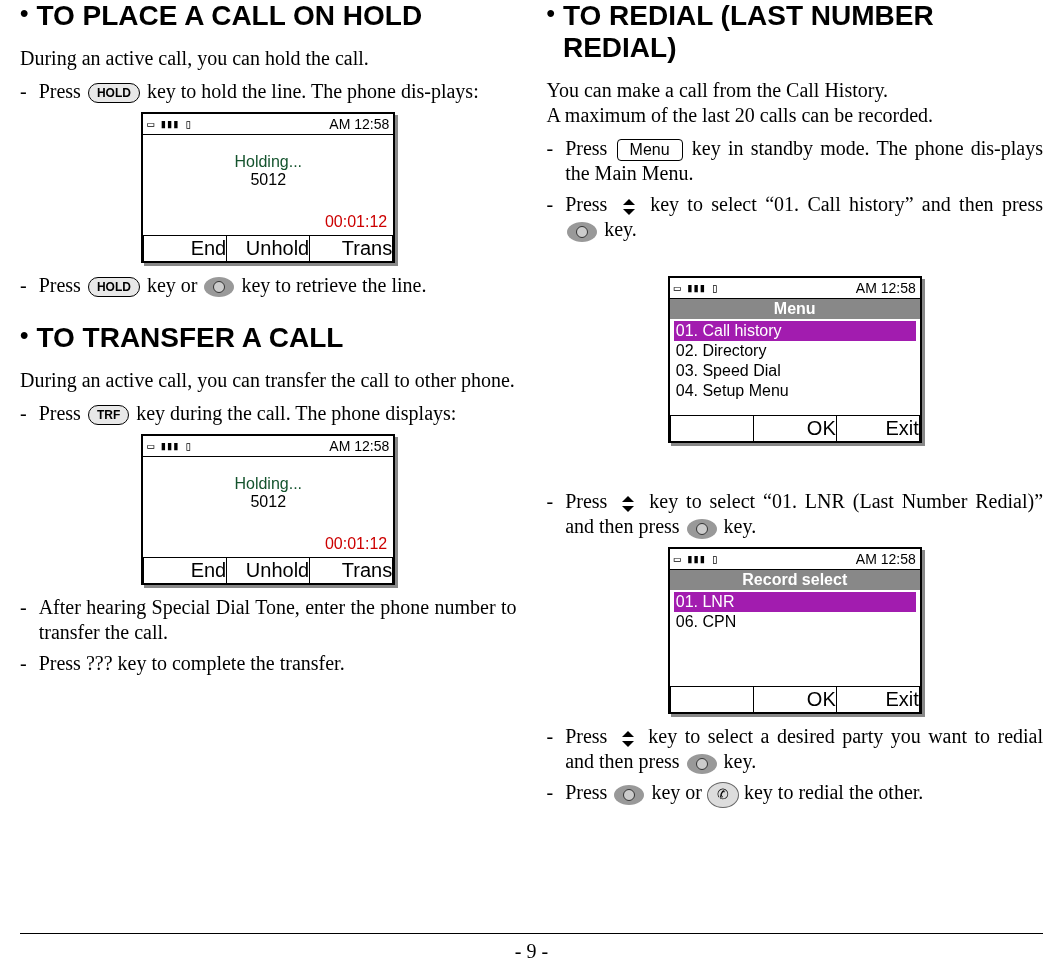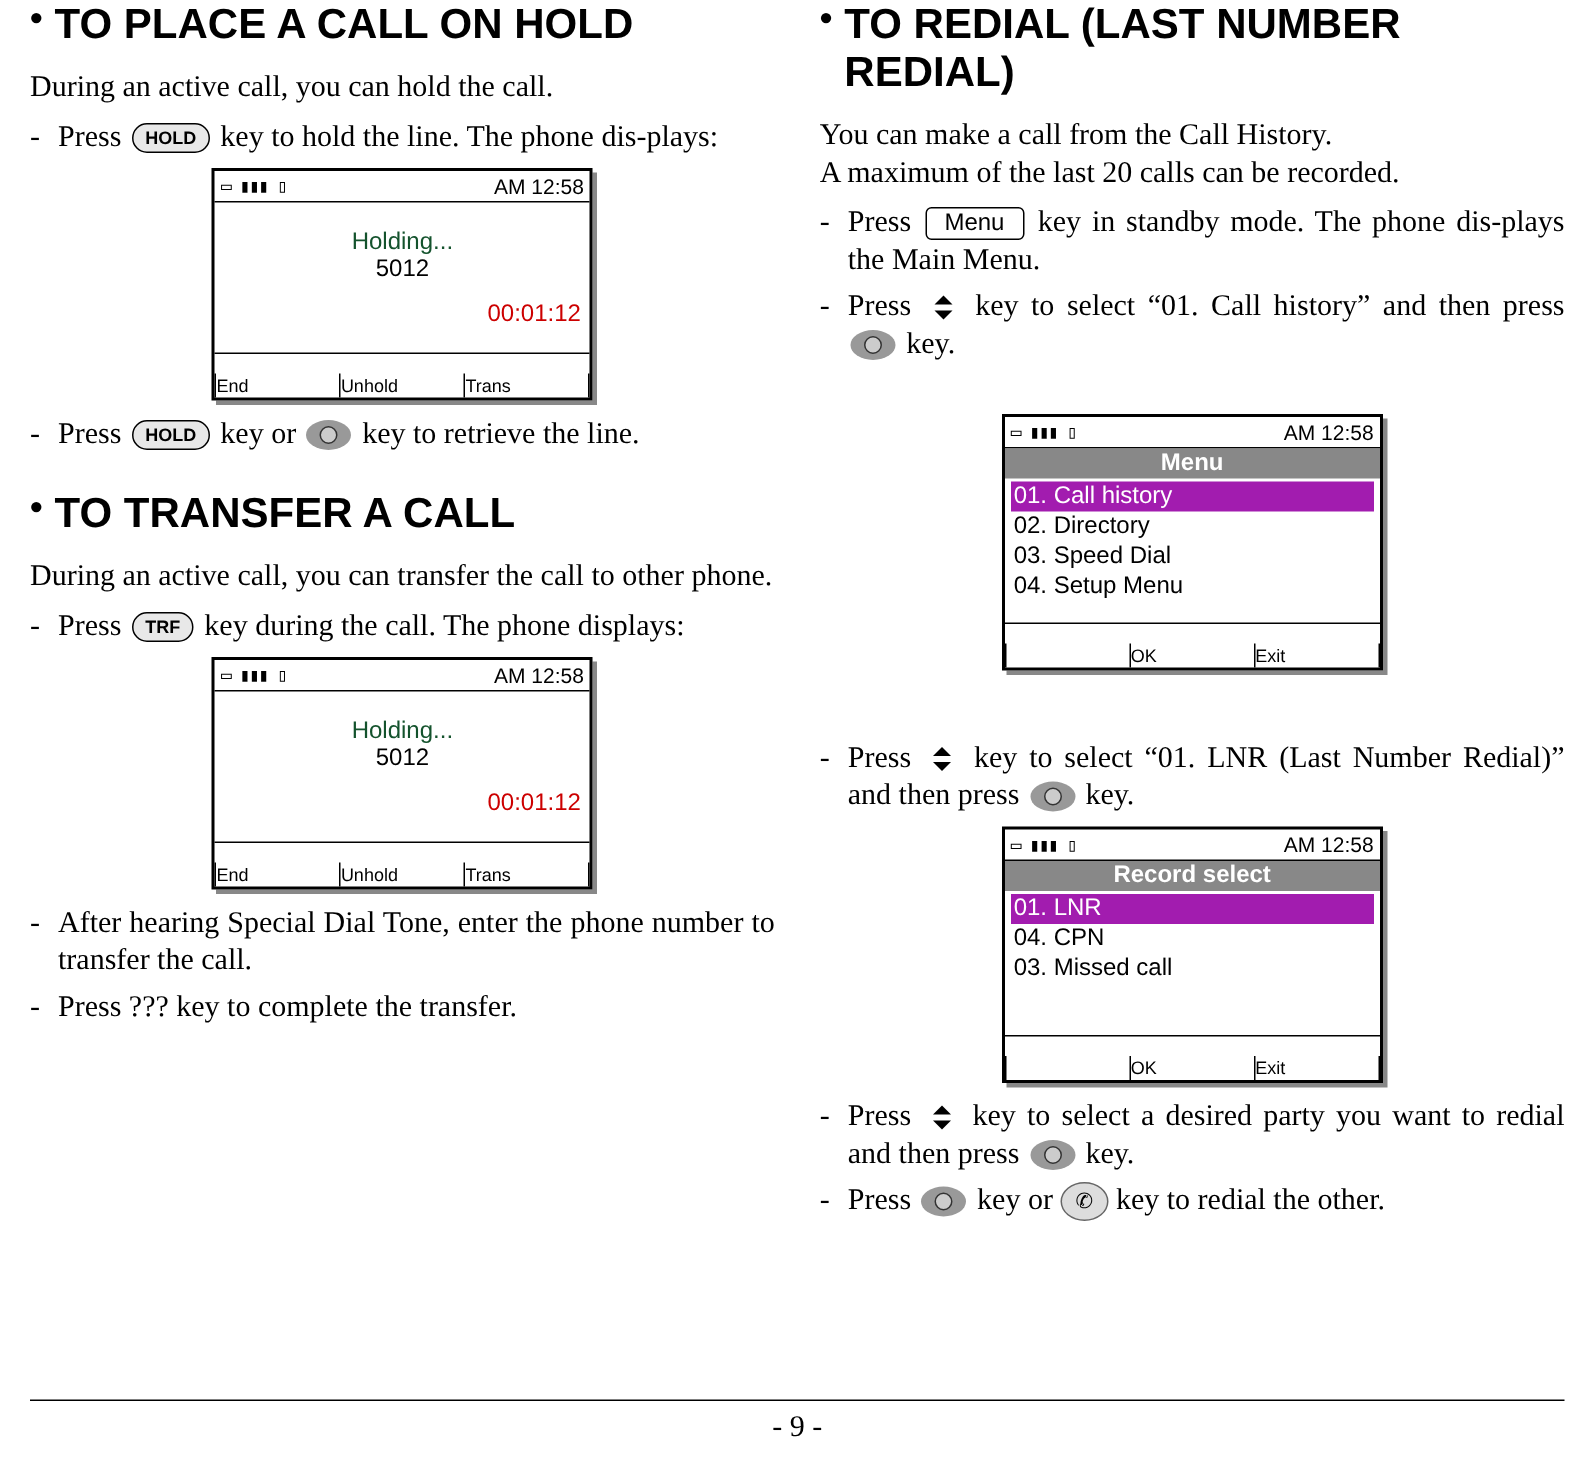--- a/index.html
+++ b/index.html
@@ -170,34 +170,33 @@
     text-align: center;
     padding-top: 18px;
     box-sizing: border-box;
   }
   .ps-red {
     color: #14532d;
   }
   .ps-timer {
     position: absolute;
     right: 6px;
-    bottom: 16px;
+    bottom: 4px;
     color: #c00;
   }
   .ps-soft {
     display: flex;
     border-top: 1px solid #000;
   }
   .ps-soft div {
     flex: 1;
-    text-align: left;
+    text-align: right;
     border-right: 1px solid #000;
-    font-size: 12px;
+    font-size: 20px;
     padding: 1px 0;
-    margin-top: 13px;
   }
   .ps-soft div:nth-child(1){border-left:1px solid #000;}
   .ps-soft div:last-child { border-right: 1px solid #000; }
   .ps-titlebar {
     background:#888;
     color:#fff;
     text-align:center;
     font-weight:bold;
     padding:1px 0;
   }
@@ -380,22 +379,21 @@
       </div>
 
       <div class="phone-screen">
         <div class="ps-status">
           <span class="status-icons">▭ ▮▮▮ ▯</span>
           <span>AM 12:58</span>
         </div>
         <div class="ps-titlebar">Record select</div>
         <div class="ps-menu">
           <div class="ps-selected">01. LNR</div>
-          <div>04. CPN</div>
-          <div>03. Missed call</div>
+          <div>06. CPN</div>
         </div>
         <div class="ps-soft">
           <div></div>
           <div>OK</div>
           <div>Exit</div>
         </div>
       </div>
 
       <div class="dash-item">
         <span class="dash">-</span>

